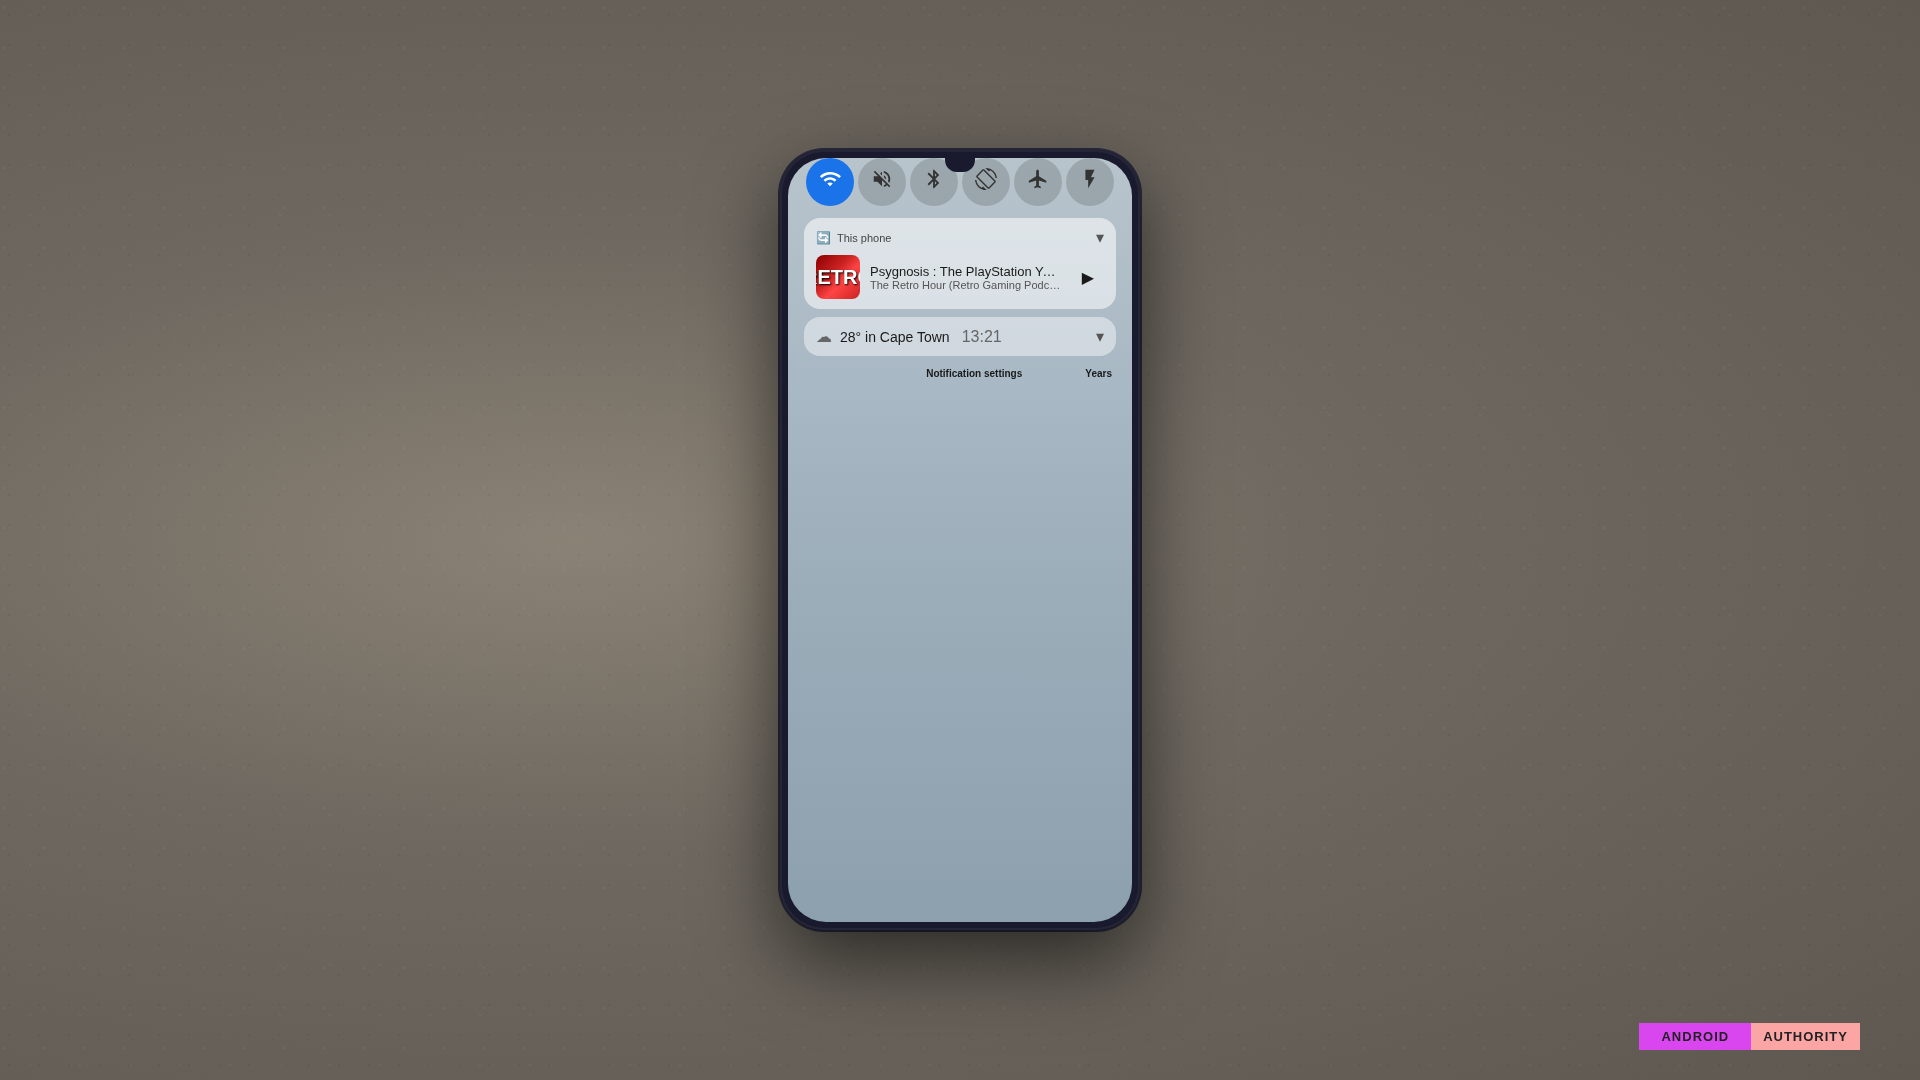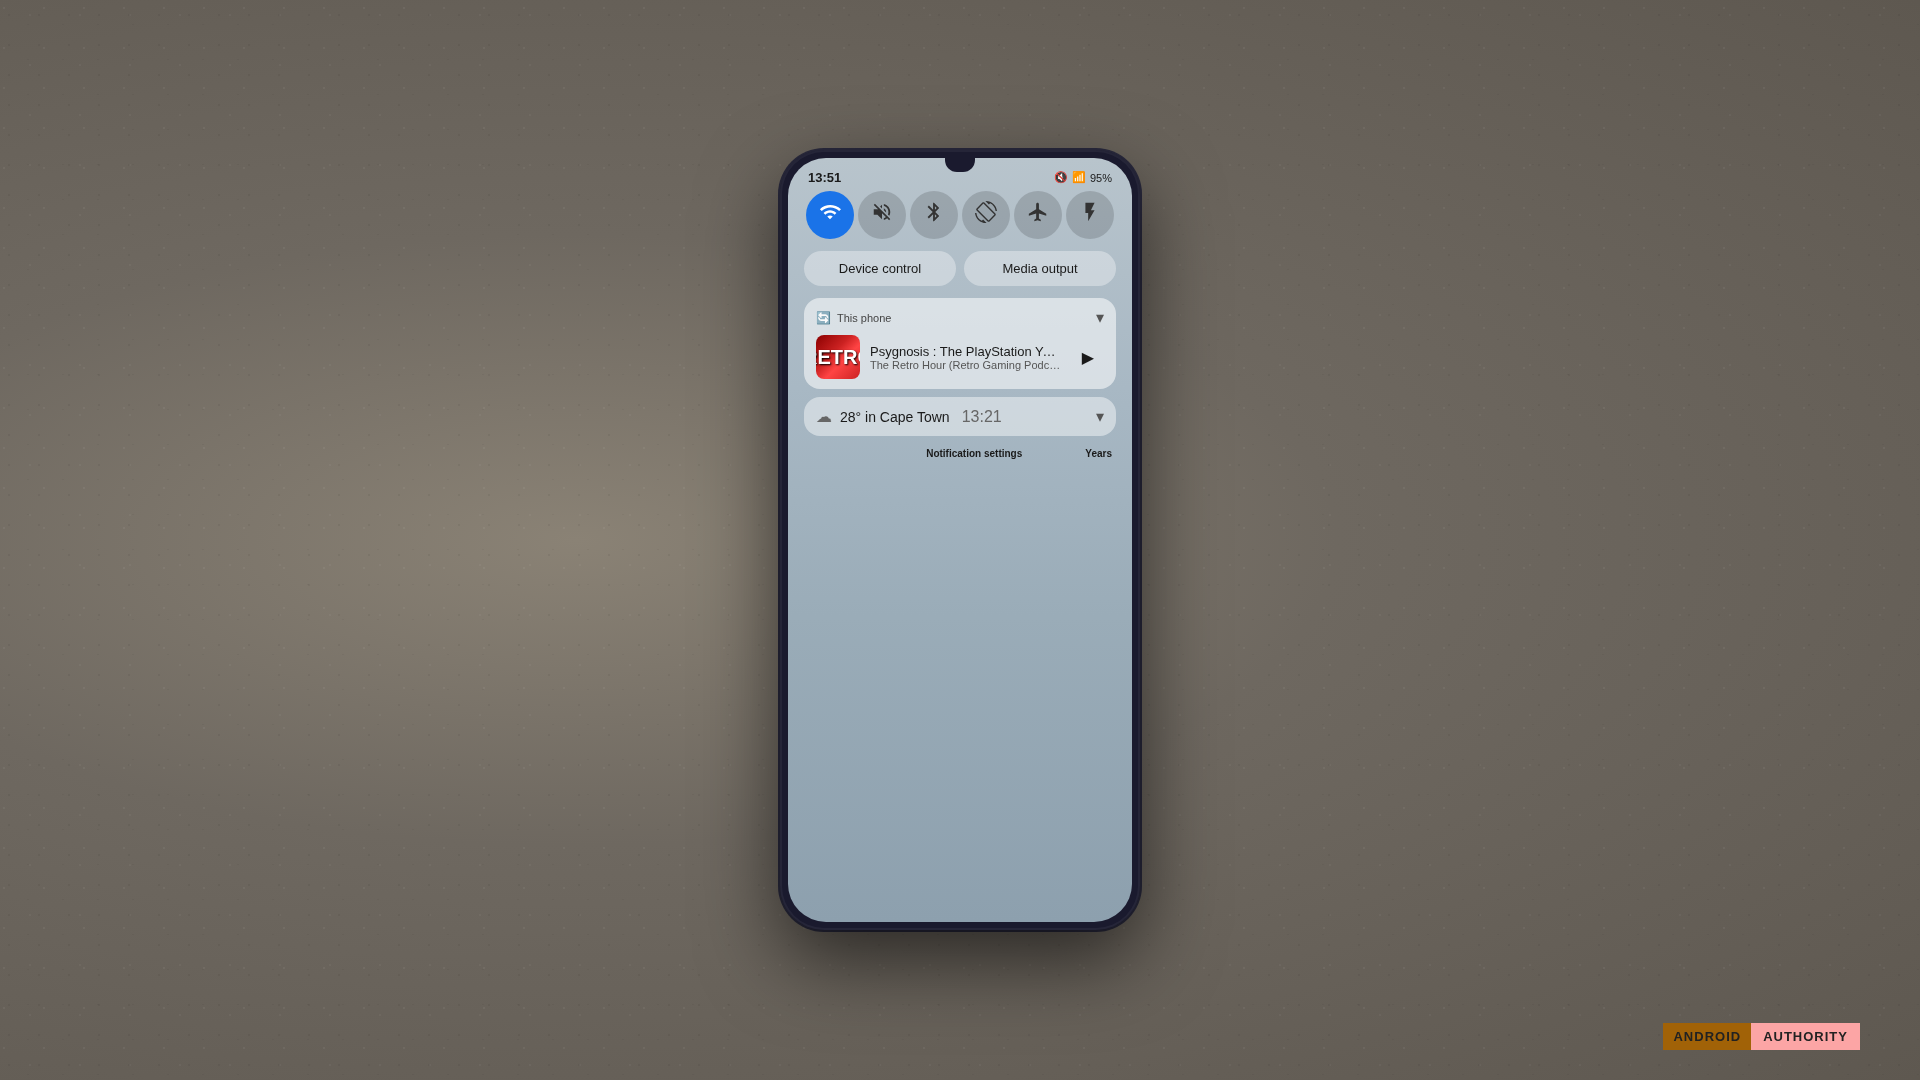--- a/index.html
+++ b/index.html
@@ -357,23 +357,23 @@
       z-index: 20;
     }
 
     .watermark-inner {
       display: flex;
       align-items: center;
       gap: 0;
     }
 
     .watermark-android {
-      background: #a16207;
+      background: #d946ef;
       color: #222;
-      padding: 6px 10px;
+      padding: 6px 22px;
       font-size: 13px;
       font-weight: 700;
       letter-spacing: 1px;
       text-transform: uppercase;
     }
 
     .watermark-authority {
       background: #fca5a5;
       color: #222;
       padding: 6px 12px;
@@ -416,28 +416,20 @@
 
 <div class="wall-bg"></div>
 <div class="wall-texture"></div>
 
 <div class="phone-wrapper">
   <div class="phone-body">
     <div class="phone-screen">
 
       <div class="notch"></div>
 
-      <div class="status-bar">
-        <span class="status-time">13:51</span>
-        <div class="status-icons">
-          <span style="font-size:11px;">🔇</span>
-          <span style="font-size:11px;">📶</span>
-          <span style="font-size:11px;">95%</span>
-        </div>
-      </div>
 
       <div class="notification-panel">
 
 
         <div class="quick-toggles">
           <div class="toggle-btn active">
             <span>
               <svg width="22" height="22" viewBox="0 0 24 24" fill="white">
                 <path d="M1 9l2 2c5.1-5.1 13.9-5.1 19 0l2-2C16.9 2.9 7.1 2.9 1 9zm8 8l3 3 3-3c-1.7-1.7-4.3-1.7-6 0zm-4-4l2 2c2.8-2.8 7.2-2.8 10 0l2-2C15.1 9.1 8.9 9.1 5 13z"></path>
               </svg>
@@ -473,24 +465,20 @@
           </div>
           <div class="toggle-btn inactive">
             <span>
               <svg width="22" height="22" viewBox="0 0 24 24" fill="#333">
                 <path d="M7 2v11h3v9l7-12h-4l4-8z"></path>
               </svg>
             </span>
           </div>
         </div>
 
-        <div class="control-buttons">
-          <div class="control-btn">Device control</div>
-          <div class="control-btn">Media output</div>
-        </div>
 
         <div class="media-card">
           <div class="media-source">
             <div class="media-source-label">
               <span style="font-size:12px;">🔄</span>
               <span>This phone</span>
             </div>
             <span class="chevron-down">▾</span>
           </div>
           <div class="media-content">

